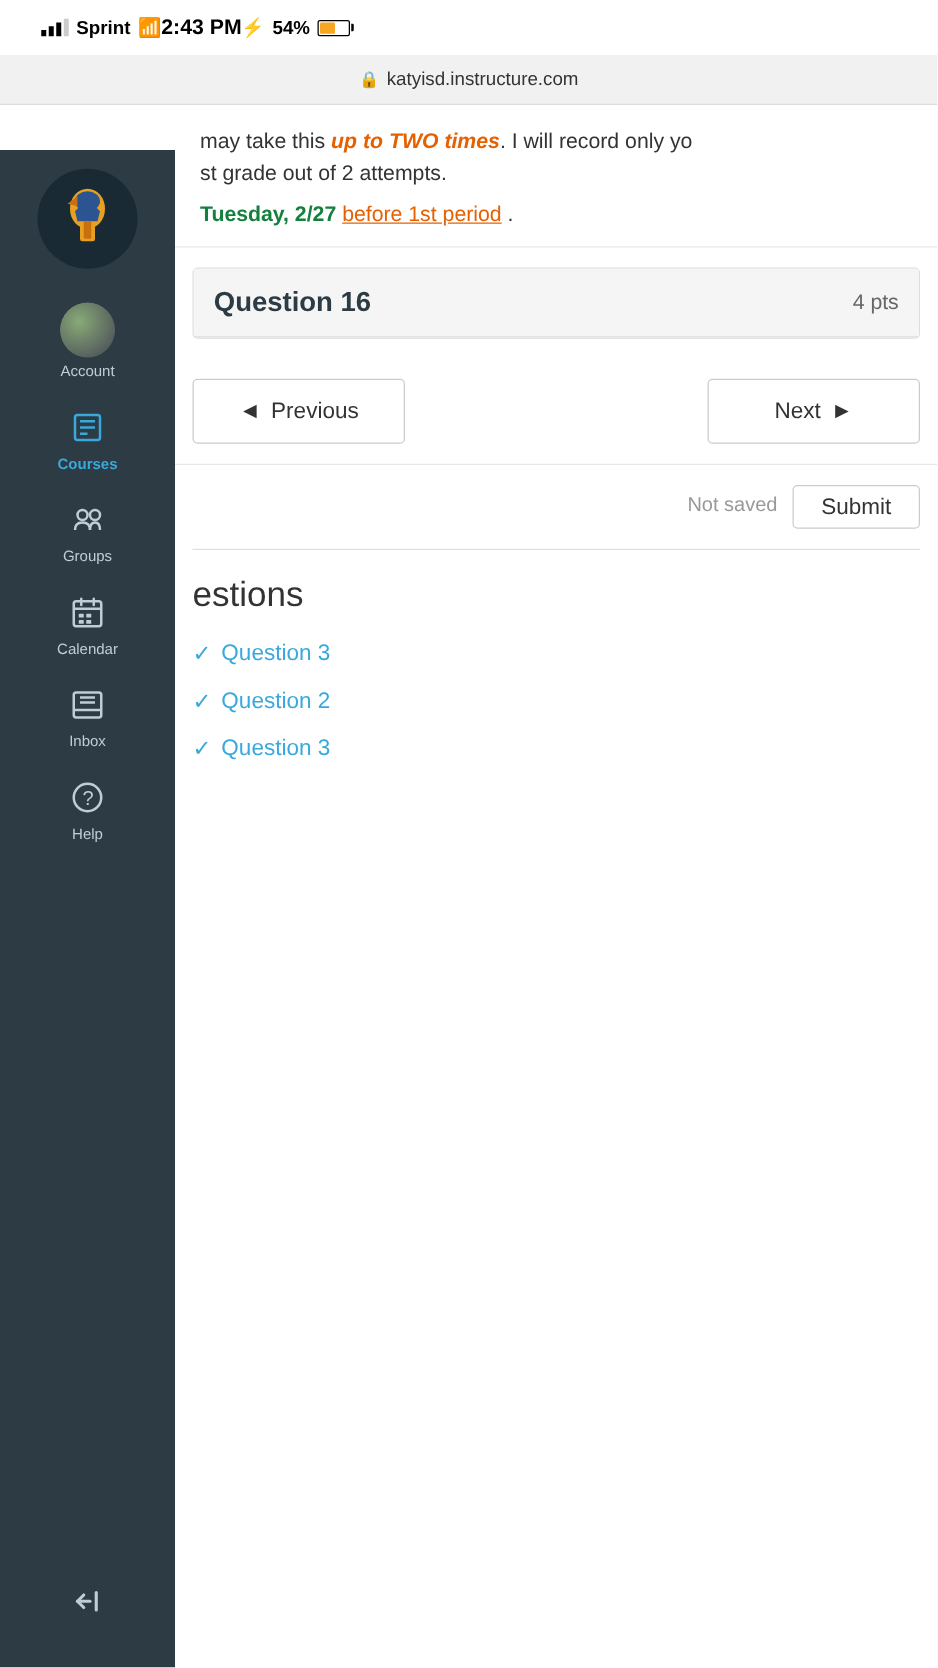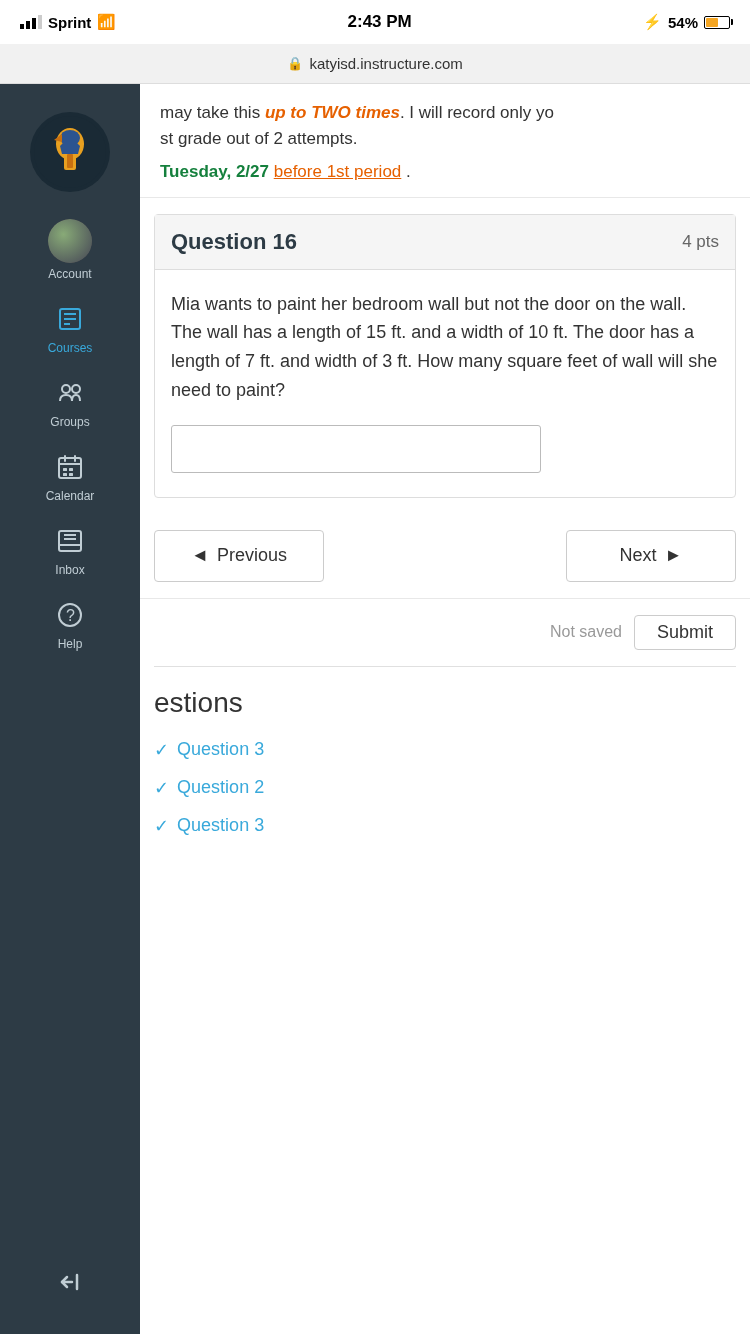--- a/index.html
+++ b/index.html
@@ -2,22 +2,22 @@
 <html><head>
   <meta charset="utf-8">
   <meta name="viewport" content="width=750">
   <style>
     * { margin: 0; padding: 0; box-sizing: border-box; }
     body { width: 750px; min-height: 1334px; font-family: -apple-system, 'Helvetica Neue', Arial, sans-serif; background: #fff; overflow-x: hidden; }
 
     
     .status-bar {
       width: 100%; height: 44px; background: #fff;
-      display: flex; align-items: center; justify-content: space-between;
-      padding: 0 20px; font-size: 15px; font-weight: 600;
+      display: flex; align-items: center; 
+      padding: 0 33px; font-size: 15px; font-weight: 600;
     }
     .status-left { display: flex; align-items: center; gap: 6px; }
     .status-center { font-size: 17px; font-weight: 600; }
     .status-right { display: flex; align-items: center; gap: 6px; font-size: 15px; }
     .signal-bars { display: flex; align-items: flex-end; gap: 2px; }
     .signal-bars span { background: #000; width: 4px; display: block; }
     .battery-icon { width: 26px; height: 13px; border: 1.5px solid #000; border-radius: 2px; position: relative; display: inline-flex; align-items: center; padding: 1px; }
     .battery-icon::after { content: ''; width: 2px; height: 6px; background: #000; position: absolute; right: -4px; top: 50%; transform: translateY(-50%); border-radius: 0 1px 1px 0; }
     .battery-fill { height: 100%; width: 54%; background: #f5a623; border-radius: 1px; }
 
@@ -30,21 +30,21 @@
     .url-bar .lock-icon { font-size: 13px; color: #555; }
     .url-bar .url-text { font-size: 15px; color: #333; }
 
     
     .app-layout { display: flex; width: 100%; min-height: calc(1334px - 84px); }
 
     
     .sidebar {
       width: 140px; min-height: 100%; background: #2d3b45;
       display: flex; flex-direction: column; align-items: center;
-      padding-top: 13px; flex-shrink: 0;
+      padding-top: 0; flex-shrink: 0; margin-top: 36px;
     }
     .sidebar-logo {
       width: 100%; height: 110px; display: flex; align-items: center; justify-content: center;
       background: #2d3b45;
     }
     .logo-circle {
       width: 80px; height: 80px; border-radius: 50%; overflow: hidden;
       background: #1a2a35; display: flex; align-items: center; justify-content: center;
     }
     
@@ -214,21 +214,21 @@
 
     <div class="sidebar-item active">
       <span class="item-icon">
         <svg width="28" height="28" viewBox="0 0 28 28" fill="none" xmlns="http://www.w3.org/2000/svg">
           <rect x="4" y="4" width="20" height="20" rx="2" stroke="#39a9db" stroke-width="2" fill="none"></rect>
           <line x1="8" y1="9" x2="20" y2="9" stroke="#39a9db" stroke-width="2"></line>
           <line x1="8" y1="14" x2="20" y2="14" stroke="#39a9db" stroke-width="2"></line>
           <line x1="8" y1="19" x2="14" y2="19" stroke="#39a9db" stroke-width="2"></line>
         </svg>
       </span>
-      <span class="item-label" style="color:#39a9db;">Courses</span>
+      <span class="item-label" style="color:#39a9db;font-weight:bold;">Courses</span>
     </div>
 
     <div class="sidebar-item">
       <span class="item-icon">
         <svg width="28" height="28" viewBox="0 0 28 28" fill="none" xmlns="http://www.w3.org/2000/svg">
           <circle cx="10" cy="10" r="4" stroke="#c0cdd4" stroke-width="2" fill="none"></circle>
           <circle cx="20" cy="10" r="4" stroke="#c0cdd4" stroke-width="2" fill="none"></circle>
           <path d="M4 22 Q4 16 10 16 Q16 16 16 22" stroke="#c0cdd4" stroke-width="2" fill="none"></path>
           <path d="M16 22 Q16 16 20 16 Q24 16 24 22" stroke="#c0cdd4" stroke-width="2" fill="none"></path>
         </svg>
@@ -299,24 +299,20 @@
         <span> </span>
         <a href="#" class="underline" style="color:#e66000;">before 1st period</a>
         <span>.</span>
       </p>
     </div>
 
     <div class="question-card">
       <div class="question-header">
         <span class="question-title">Question 16</span>
         <span class="question-pts">4 pts</span>
-      </div>
-      <div class="question-body">
-        <p class="question-text">Mia wants to paint her bedroom wall but not the door on the wall. The wall has a length of 15 ft. and a width of 10 ft. The door has a length of 7 ft. and width of 3 ft. How many square feet of wall will she need to paint?</p>
-        <input type="text" class="answer-input" placeholder="" style="">
       </div>
     </div>
 
     <div class="nav-buttons">
       <button class="nav-btn">
         <span>◄</span>
         <span>Previous</span>
       </button>
       <button class="nav-btn">
         <span>Next</span>

